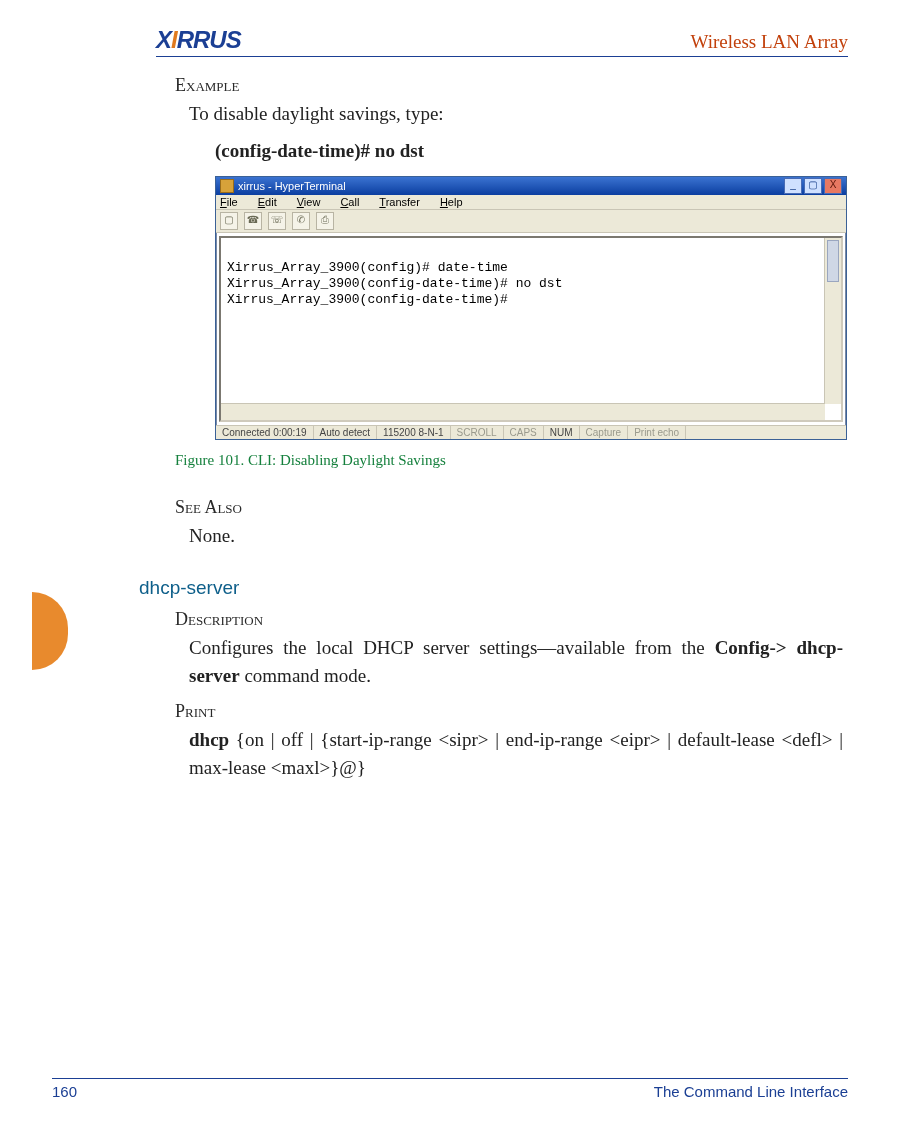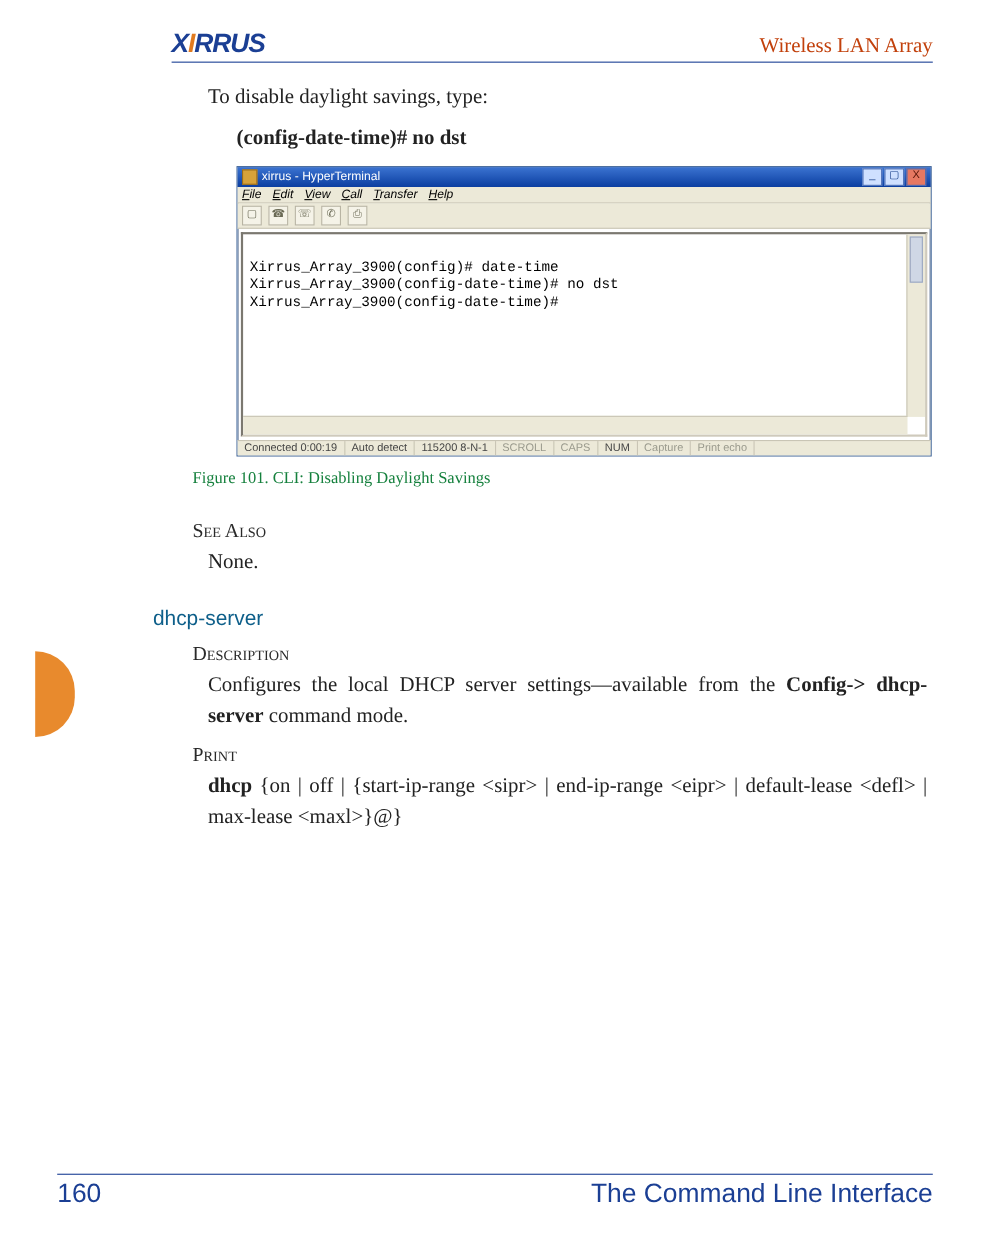--- a/index.html
+++ b/index.html
@@ -122,23 +122,22 @@
     font-family: Arial, sans-serif;
     display:inline-block;
   }
   .ht-winbtns .close { background:#e77862; color:#5a160a; }
   .ht-menu {
     background: #ece9d8;
     border-bottom: 1px solid #c9c5b5;
     padding: 1px 4px;
     color: #000;
     font-size: 11px;
-    display:flex; gap:10px;
+    display:flex; gap:20px;
     font-family: Tahoma, sans-serif;
-    font-style: italic;
   }
   .ht-menu span { display:inline-block; }
   .ht-menu .ul::first-letter { text-decoration: underline; }
   .ht-tool {
     background: #ece9d8;
     border-bottom: 1px solid #c9c5b5;
     padding: 2px 4px;
     display:flex; gap:6px; align-items:center;
     height:18px;
   }
@@ -218,40 +217,41 @@
 
   
   .footer {
     position:absolute;
     left:52px; right:55px;
     bottom:34px;
     border-top:1px solid #1b3f94;
     padding-top:4px;
     display:flex;
     justify-content: space-between;
-    font-size:24px;
+    font-size:15px;
   }
   .footer .pnum { color:#1b3f94; font-family: Arial, sans-serif; }
   .footer .pname { color:#1b3f94; font-family: Arial, sans-serif; }
 </style>
 </head>
 <body>
 
 <div class="page">
   <div class="header">
     <div class="logo">
       <span>X</span><span class="accent">I</span><span>RRUS</span>
     </div>
     <div class="product">Wireless LAN Array</div>
   </div>
 
   <div class="side-tab"></div>
 
   <div class="content">
 
+    <div class="small-caps-head">Example</div>
     <p class="body-text">To disable daylight savings, type:</p>
     <div class="cmd-example">(config-date-time)# no dst</div>
 
     <div class="figure-wrap">
       <div class="ht-window">
         <div class="ht-title">
           <div class="ht-title-left">
             <span class="ht-ico"></span>
             <span>xirrus - HyperTerminal</span>
           </div>

